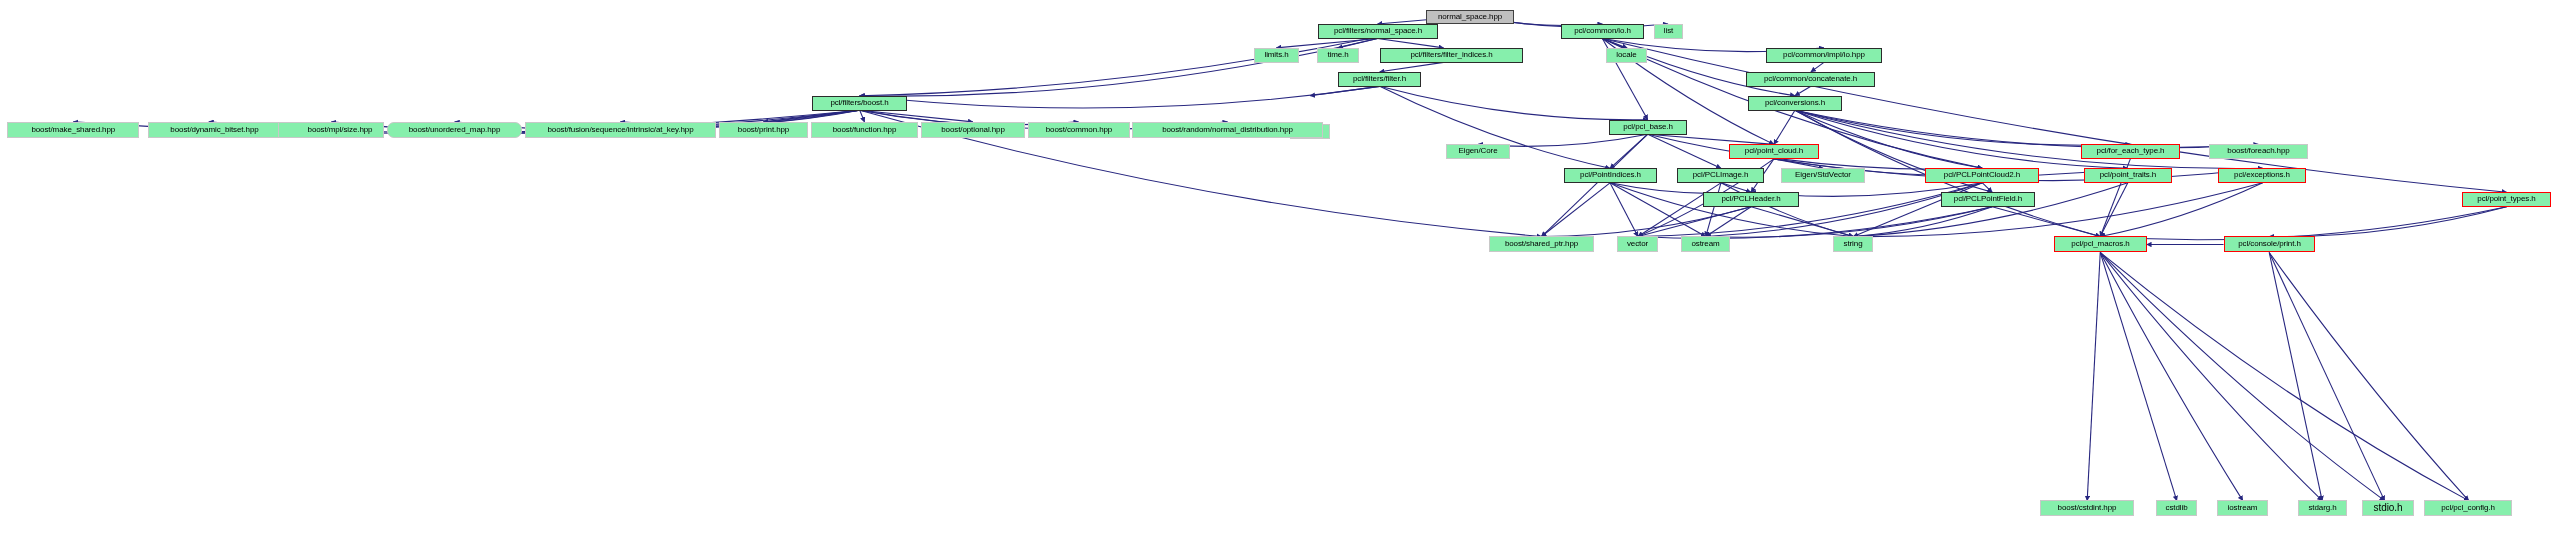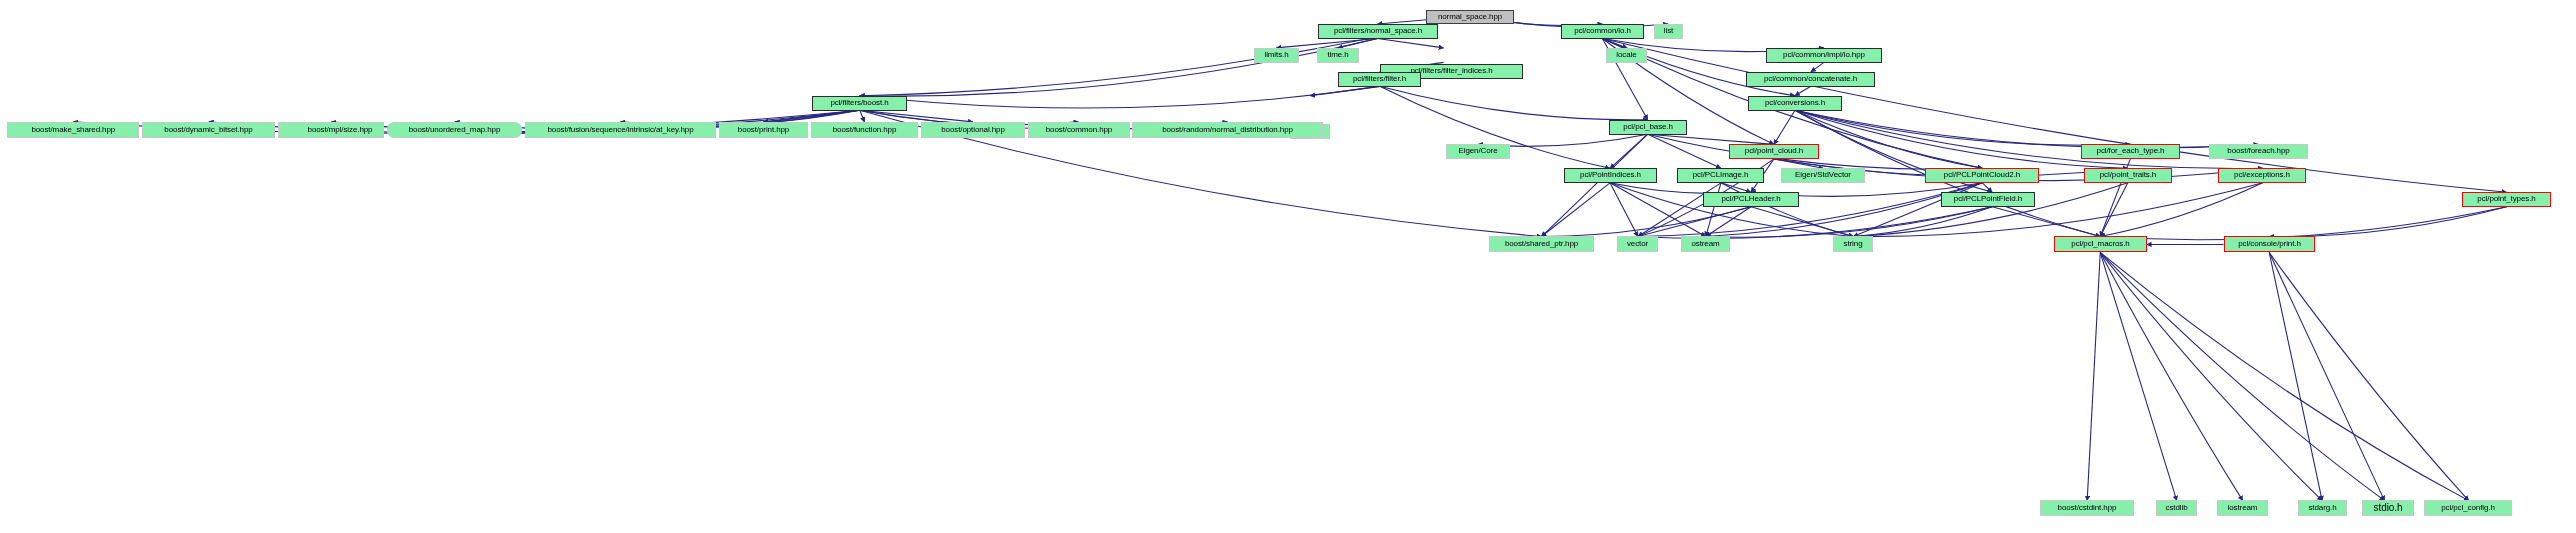--- a/index.html
+++ b/index.html
@@ -166,21 +166,21 @@
       </div>
       <div class="node kind-plain" style="left: 1654px; top: 24px; width: 29px; height: 14.5px; font-size: 8px;">
         <span>list</span>
       </div>
       <div class="node kind-plain" style="left: 1254px; top: 48px; width: 45px; height: 14.5px; font-size: 8px;">
         <span>limits.h</span>
       </div>
       <div class="node kind-plain" style="left: 1317px; top: 48px; width: 42px; height: 14.5px; font-size: 8px;">
         <span>time.h</span>
       </div>
-      <div class="node kind-dark" style="left: 1380px; top: 48px; width: 143px; height: 14.5px; font-size: 8px; margin-top: 16px;">
+      <div class="node kind-dark" style="left: 1380px; top: 48px; width: 143px; height: 14.5px; font-size: 8px;">
         <span>pcl/filters/filter_indices.h</span>
       </div>
       <div class="node kind-plain" style="left: 1606px; top: 48px; width: 41px; height: 14.5px; font-size: 8px;">
         <span>locale</span>
       </div>
       <div class="node kind-dark" style="left: 1766px; top: 48px; width: 116px; height: 14.5px; font-size: 8px;">
         <span>pcl/common/impl/io.hpp</span>
       </div>
       <div class="node kind-dark" style="left: 1338px; top: 72px; width: 83px; height: 14.5px; font-size: 8px;">
         <span>pcl/filters/filter.h</span>
@@ -193,21 +193,21 @@
       </div>
       <div class="node kind-dark" style="left: 812px; top: 96px; width: 95px; height: 14.5px; font-size: 8px;">
         <span>pcl/filters/boost.h</span>
       </div>
       <div class="node kind-dark" style="left: 1748px; top: 96px; width: 94px; height: 14.5px; font-size: 8px;">
         <span>pcl/conversions.h</span>
       </div>
       <div class="node kind-plain" style="left: 7.3px; top: 122px; width: 132px; height: 16px; font-size: 8px;">
         <span>boost/make_shared.hpp</span>
       </div>
-      <div class="node kind-plain" style="left: 142px; top: 122px; width: 133px; height: 16px; font-size: 8px;">
+      <div class="node kind-plain" style="left: 148px; top: 122px; width: 133px; height: 16px; font-size: 8px;">
         <span>boost/dynamic_bitset.hpp</span>
       </div>
       <div class="node kind-plain" style="left: 278px; top: 122px; width: 106px; height: 16px; font-size: 8px; padding-left: 18px;">
         <span>boost/mpl/size.hpp</span>
       </div>
       <div class="node kind-plain" style="left: 387px; top: 122px; width: 135px; height: 16px; font-size: 8px; border-radius: 7px;">
         <span>boost/unordered_map.hpp</span>
       </div>
       <div class="node kind-plain" style="left: 525px; top: 122px; width: 191px; height: 16px; font-size: 8px;">
         <span>boost/fusion/sequence/intrinsic/at_key.hpp</span>

